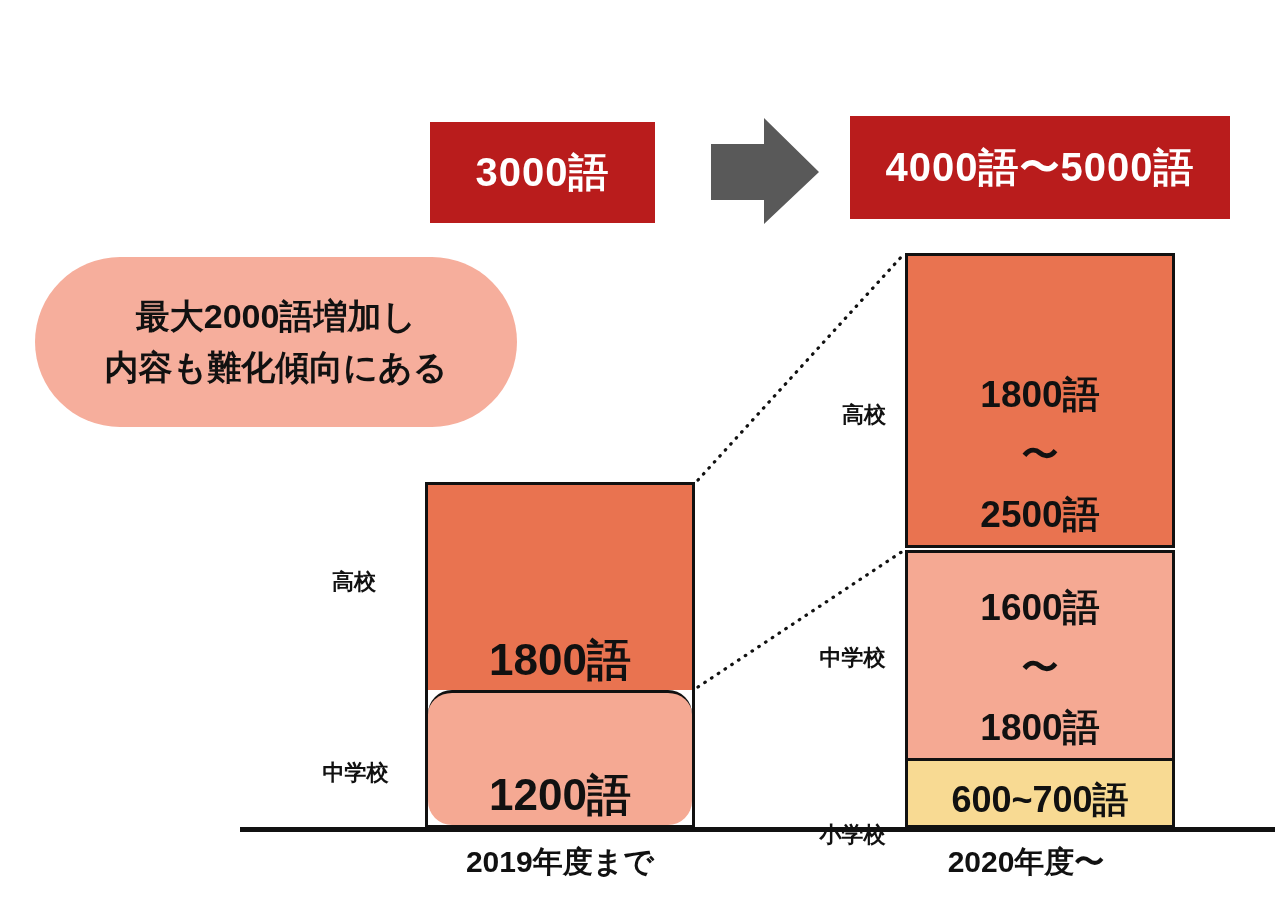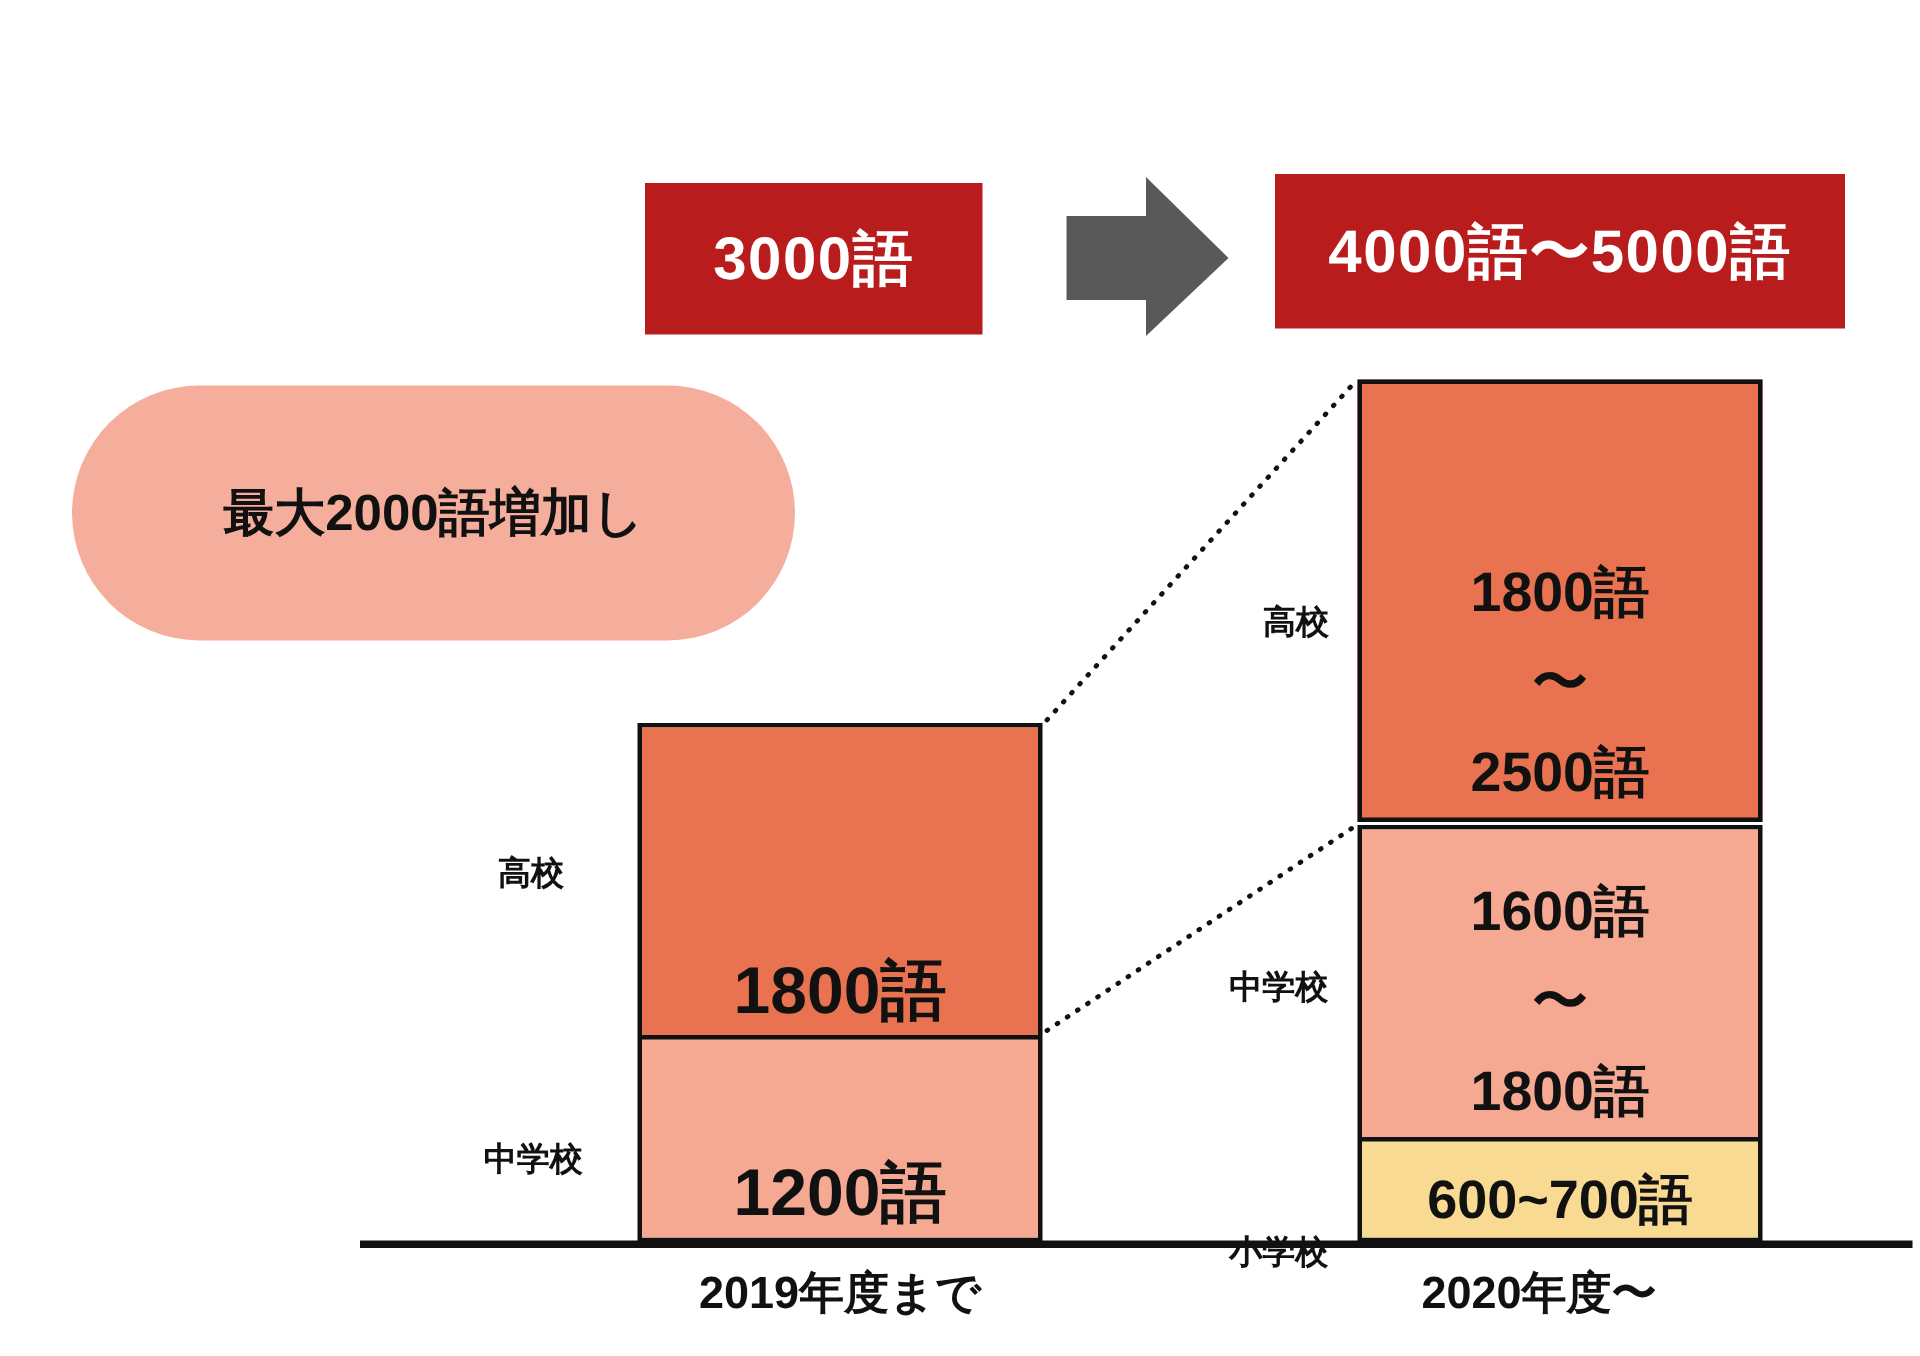--- a/index.html
+++ b/index.html
@@ -6,21 +6,21 @@
   body{font-family:"Liberation Sans","DejaVu Sans",sans-serif;color:#111111;}
   .stage{position:relative;width:1280px;height:904px;background:#ffffff;overflow:hidden;}
 
   .flow-box{position:absolute;display:flex;align-items:center;justify-content:center;
     background:#b91c1c;color:#fff;font-weight:700;font-size:40px;letter-spacing:1px;}
   .box-before{left:430px;top:122px;width:225px;height:101px;}
   .box-after{left:850px;top:116px;width:380px;height:103px;}
 
   .arrow-wrap{position:absolute;left:710px;top:117px;width:110px;height:108px;}
 
-  .callout{position:absolute;left:48px;top:257px;width:482px;height:170px;
+  .callout{position:absolute;left:35px;top:257px;width:482px;height:170px;
     background:#f6ae9c;border-radius:86px;display:flex;flex-direction:column;
     align-items:center;justify-content:center;font-size:34px;font-weight:700;
     line-height:1.5;text-align:center;}
 
   .bar{position:absolute;box-sizing:border-box;border:3px solid #111;}
   .bar-left{left:425px;top:482px;width:270px;height:346px;}
   .bar-right-top{left:905px;top:253px;width:270px;height:295px;background:#e97350;}
   .bar-right-bottom{left:905px;top:550px;width:270px;height:278px;}
 
   .seg{box-sizing:border-box;display:flex;flex-direction:column;align-items:center;justify-content:flex-end;}
@@ -62,32 +62,33 @@
       <polygon points="1,27 54,27 54,1 109,55 54,107 54,83 1,83" fill="#595959"></polygon>
     </svg>
   </div>
 
   <div class="flow-box box-after">
     <span>4000語〜5000語</span>
   </div>
 
   <div class="callout">
     <span>最大2000語増加し</span>
+    <span>内容も難化傾向にある</span>
   </div>
 
   <svg class="connector-svg" viewBox="0 0 1280 904">
     <line x1="698" y1="480" x2="903" y2="255" stroke="#111" stroke-width="3.2" stroke-linecap="round" stroke-dasharray="0.6 7.5"></line>
     <line x1="698" y1="687" x2="903" y2="551" stroke="#111" stroke-width="3.2" stroke-linecap="round" stroke-dasharray="0.6 7.5"></line>
   </svg>
 
   <div class="bar bar-left">
     <div class="seg seg-orange" style="height:205px;">
       <span class="val-lg">1800語</span>
     </div>
-    <div class="seg seg-pink seg-divider" style="height:135px;">
+    <div class="seg seg-pink seg-divider" style="height:135px;border-radius:24px;">
       <span class="val-lg">1200語</span>
     </div>
   </div>
 
   <div class="bar bar-right-top seg">
     <div class="val-md">
       <div>1800語</div>
       <div>〜</div>
       <div>2500語</div>
     </div>

